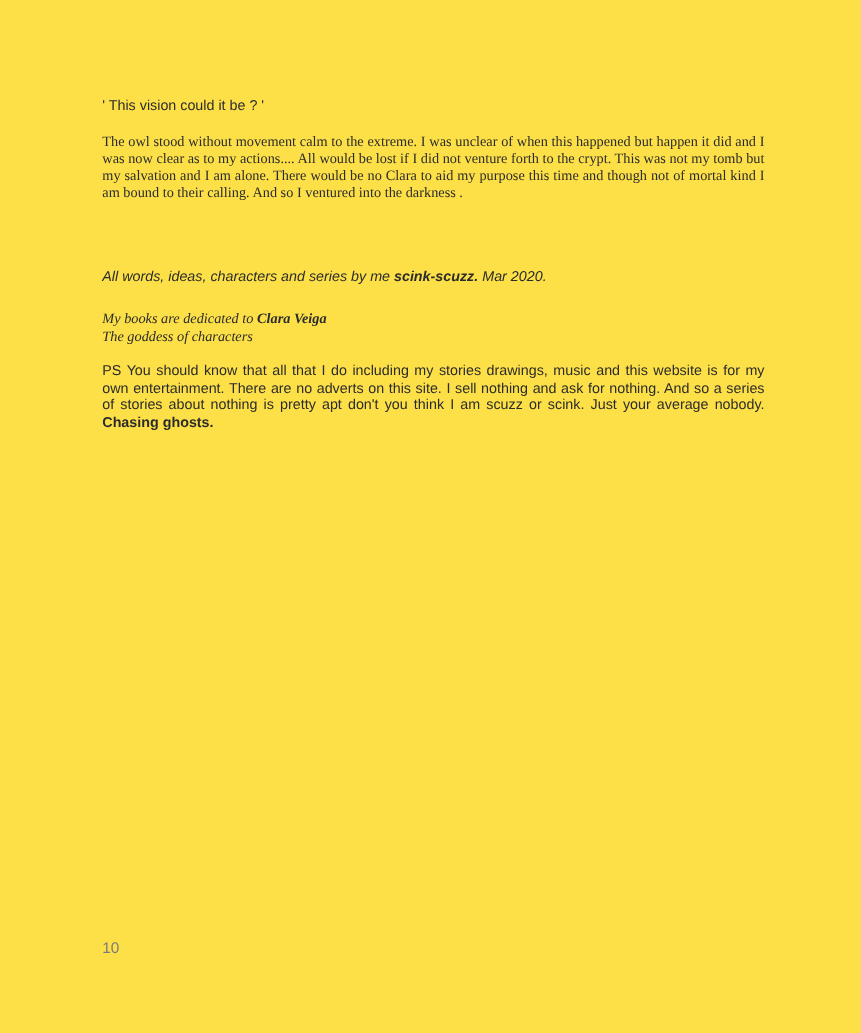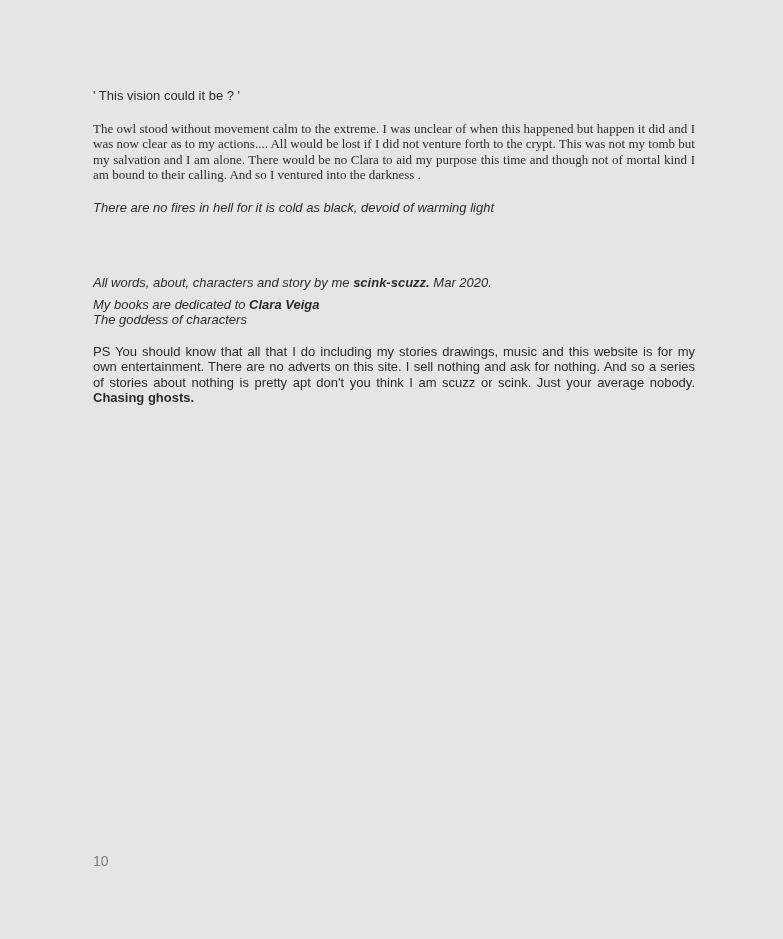--- a/index.html
+++ b/index.html
@@ -6,42 +6,42 @@
   html, body {
     width: 783px;
     height: 939px;
     background: #ffffff;
     font-family: "Liberation Sans", sans-serif;
   }
   .page {
     position: relative;
     width: 783px;
     height: 939px;
-    background: #e5e5e5;
+    background: #fde047;
     overflow: hidden;
   }
   .content {
     position: absolute;
     left: 93px;
     top: 88px;
     width: 602px;
     color: #2b2b2b;
     font-size: 13px;
     line-height: 15.5px;
   }
   p { margin: 0; }
   .justify { text-align: justify; }
   .bold { font-weight: bold; text-align: center; }
   .italic { }
   .para-quote { }
   .para-owl { margin-top: 17px; font-family: Liberation Serif, serif; }
   .para-valhalla { margin-top: 16px; font-weight: bold; }
   .para-hell { margin-top: 17px; font-style: italic; }
   .para-credits { margin-top: 60px; font-style: italic; }
-  .para-dedication { margin-top: 6px; font-style: italic; }
+  .para-dedication { margin-top: 24px; font-style: italic; font-family: Liberation Serif, serif; }
   .para-ps { margin-top: 16px; }
   .page-number {
     position: absolute;
     left: 93px;
     top: 853px;
     font-size: 14px;
     line-height: 17px;
     color: #7b7b7b;
   }
 </style>
@@ -49,23 +49,22 @@
 <body>
 
 <div class="page">
   <div class="content">
 
     <p class="para-quote">' This vision could it be ? '</p>
 
     <p class="para-owl justify">The owl stood without movement calm to the extreme. I was unclear of when this happened but happen it did and I was now clear as to my actions.... All would be lost if I did not venture forth to the crypt. This was not my tomb but my salvation and I am alone. There would be no Clara to aid my purpose this time and though not of mortal kind I am bound to their calling. And so I ventured into the darkness .</p>
 
 
-    <p class="para-hell">There are no fires in hell for it is cold as black, devoid of warming light</p>
 
-    <p class="para-credits"><span>All words, about, characters and story by me </span><span class="bold">scink-scuzz.</span><span> Mar 2020.</span></p>
+    <p class="para-credits"><span>All words, ideas, characters and series by me </span><span class="bold">scink-scuzz.</span><span> Mar 2020.</span></p>
 
     <p class="para-dedication"><span>My books are dedicated to </span><span class="bold">Clara Veiga</span><br><span>The goddess of characters</span></p>
 
     <p class="para-ps justify"><span>PS You should know that all that I do including my stories drawings, music and this website is for my own entertainment. There are no adverts on this site. I sell nothing and ask for nothing. And so a series of stories about nothing is pretty apt don't you think I am scuzz or scink. Just your average nobody. </span><span class="bold italic">Chasing ghosts.</span></p>
 
   </div>
 
   <div class="page-number">10</div>
 </div>
 

